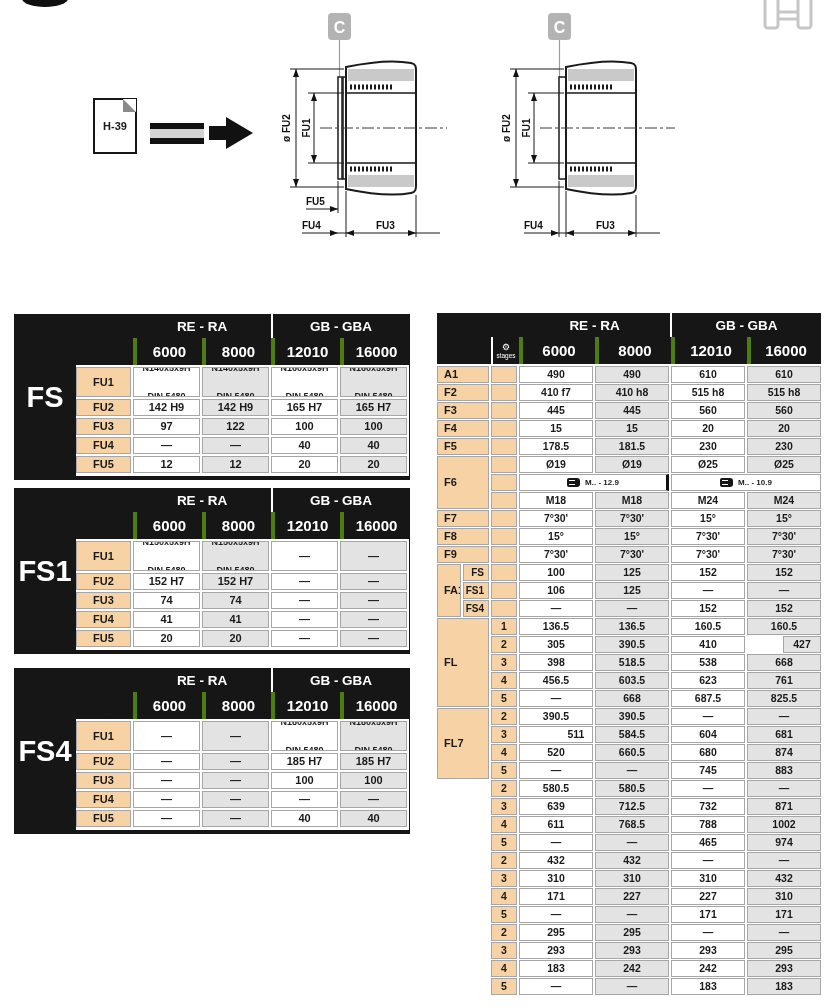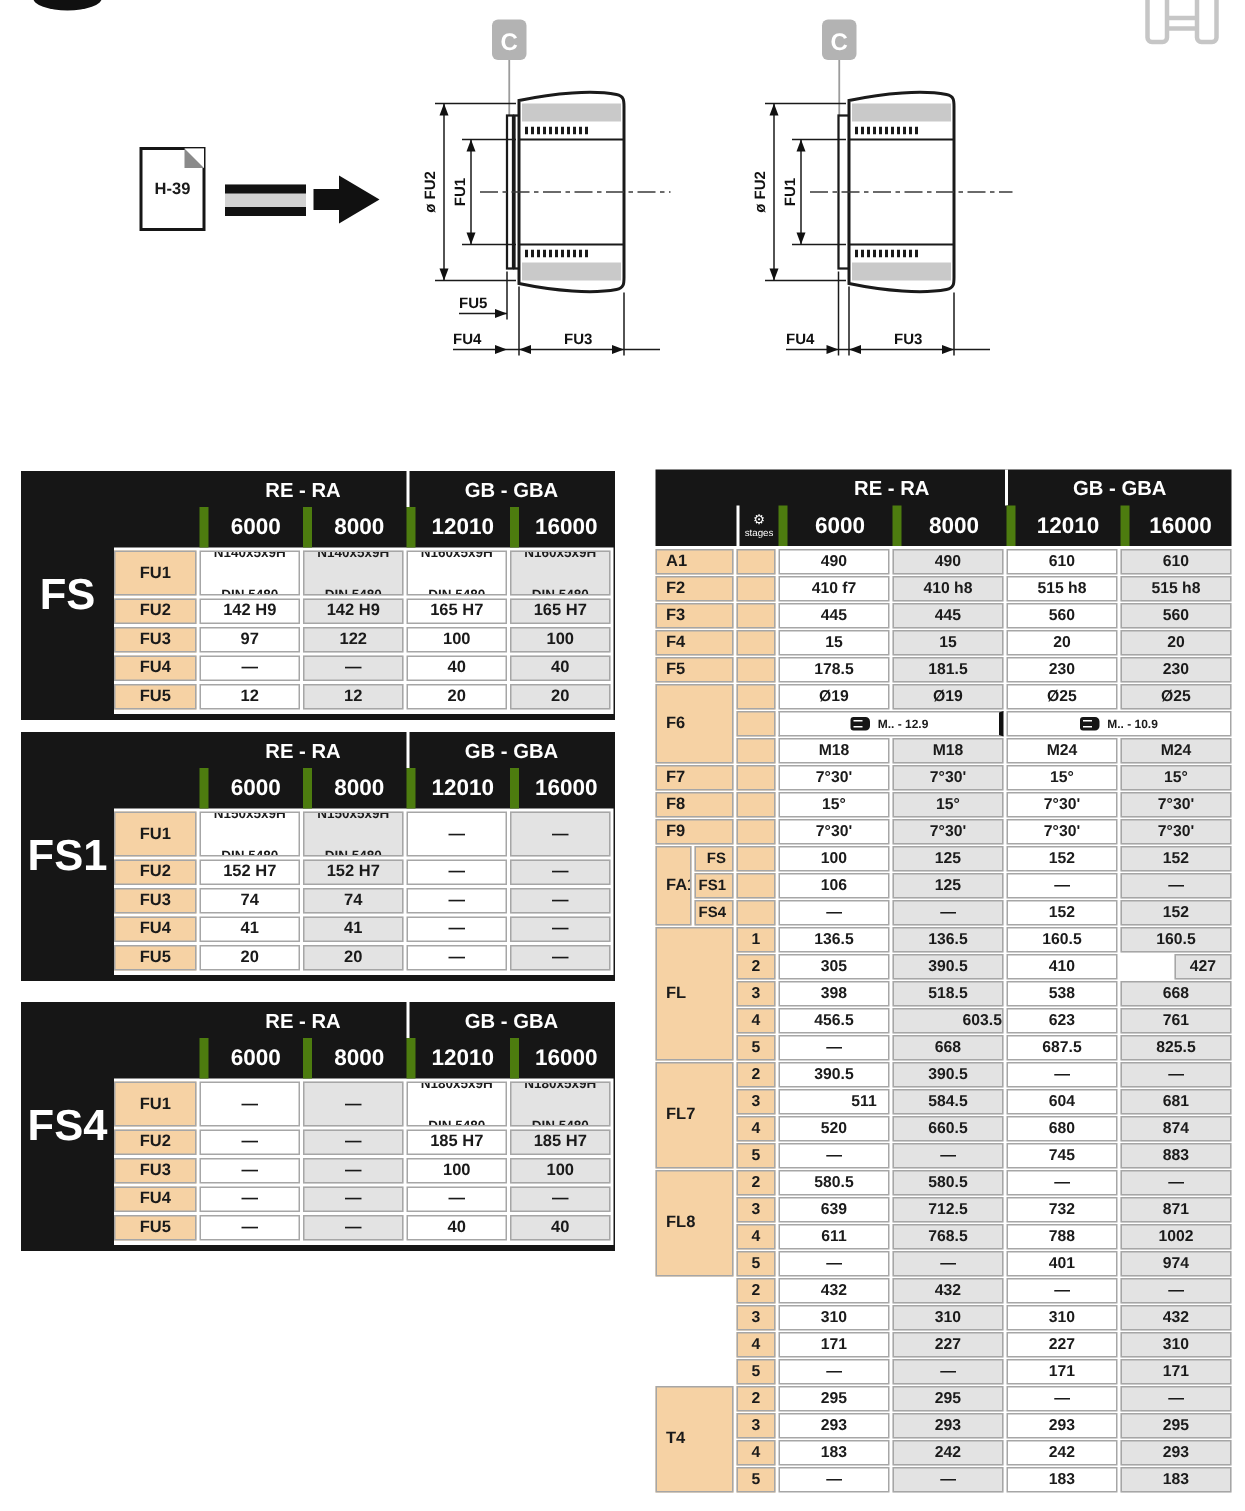--- a/index.html
+++ b/index.html
@@ -34,21 +34,21 @@
   
   .fs-table{position:absolute;left:14px;width:396px;background:#161616;box-sizing:border-box;padding:0 0 4px 0;}
   .fs-big{position:absolute;left:0;top:0;bottom:0;width:62px;display:flex;align-items:center;justify-content:center;
           color:#fff;font-size:29px;font-weight:bold;}
   .fs-head{margin-left:62px;}
   .h1{display:grid;grid-template-columns:57px 138px 138px;height:24px;}
   .h1 .grp{color:#fff;font-weight:bold;font-size:13.5px;display:flex;align-items:center;justify-content:center;}
   .h1 .grp.gsep{border-left:2px solid #fff;}
   .h2{display:grid;grid-template-columns:57px 69px 69px 69px 69px;height:27px;}
   .h2 .colh{color:#fff;font-weight:bold;font-size:15px;display:flex;align-items:center;justify-content:center;
-            border-left:6px solid #4d7c0f;}
+            border-left:4px solid #4d7c0f;}
   .fs-body{margin-left:62px;background:#fff;padding:2px 0 3px 0;width:333px;}
   .fs-row{display:grid;grid-template-columns:55px 67px 67px 67px 67px;column-gap:2px;margin-bottom:2px;}
   .fs-row:last-child{margin-bottom:0;}
   .fs-cell{height:15px;line-height:15px;border:1px solid #a6a6a6;font-size:11px;font-weight:bold;
            text-align:center;background:#fff;overflow:hidden;}
   .fs-row.tall .fs-cell{height:28px;line-height:28px;}
   .fs-cell.lbl{background:#f6d2a4;}
   .fs-cell.shade{background:#e3e3e3;}
   .fs-cell.multi{display:flex;flex-direction:column;justify-content:center;font-size:9px;line-height:10px;}
   
@@ -519,21 +519,21 @@
           <div class="rt-cell shade" style="grid-area: 2 / 4;">390.5</div>
           <div class="rt-cell" style="grid-area: 2 / 5;">410</div>
           <div class="rt-cell shade" style="grid-area: 2 / 6; margin-left: 36px;">427</div>
           <div class="rt-cell stage" style="grid-area: 3 / 2;">3</div>
           <div class="rt-cell" style="grid-area: 3 / 3;">398</div>
           <div class="rt-cell shade" style="grid-area: 3 / 4;">518.5</div>
           <div class="rt-cell" style="grid-area: 3 / 5;">538</div>
           <div class="rt-cell shade" style="grid-area: 3 / 6;">668</div>
           <div class="rt-cell stage" style="grid-area: 4 / 2;">4</div>
           <div class="rt-cell" style="grid-area: 4 / 3;">456.5</div>
-          <div class="rt-cell shade" style="grid-area: 4 / 4; text-align: right;">603.5</div>
+          <div class="rt-cell shade" style="grid-area: 4 / 4;">603.5</div>
           <div class="rt-cell" style="grid-area: 4 / 5;">623</div>
           <div class="rt-cell shade" style="grid-area: 4 / 6;">761</div>
           <div class="rt-cell stage" style="grid-area: 5 / 2;">5</div>
           <div class="rt-cell" style="grid-area: 5 / 3;">—</div>
           <div class="rt-cell shade" style="grid-area: 5 / 4;">668</div>
           <div class="rt-cell" style="grid-area: 5 / 5;">687.5</div>
           <div class="rt-cell shade" style="grid-area: 5 / 6;">825.5</div>
         </div>
         <div class="rt-sec">
           <div class="rt-cell seclbl" style="grid-area: 1 / 1 / span 4;">FL7</div>
@@ -552,40 +552,39 @@
           <div class="rt-cell shade" style="grid-area: 3 / 4; text-align: center;">660.5</div>
           <div class="rt-cell" style="grid-area: 3 / 5;">680</div>
           <div class="rt-cell shade" style="grid-area: 3 / 6;">874</div>
           <div class="rt-cell stage" style="grid-area: 4 / 2;">5</div>
           <div class="rt-cell" style="grid-area: 4 / 3;">—</div>
           <div class="rt-cell shade" style="grid-area: 4 / 4;">—</div>
           <div class="rt-cell" style="grid-area: 4 / 5;">745</div>
           <div class="rt-cell shade" style="grid-area: 4 / 6;">883</div>
         </div>
         <div class="rt-sec">
-          <div class="rt-cell seclbl" style="grid-area: 1 / 1 / span 4;">FL8</div>
           <div class="rt-cell stage" style="grid-area: 1 / 2;">2</div>
           <div class="rt-cell" style="grid-area: 1 / 3;">580.5</div>
           <div class="rt-cell shade" style="grid-area: 1 / 4;">580.5</div>
           <div class="rt-cell" style="grid-area: 1 / 5;">—</div>
           <div class="rt-cell shade" style="grid-area: 1 / 6;">—</div>
           <div class="rt-cell stage" style="grid-area: 2 / 2;">3</div>
           <div class="rt-cell" style="grid-area: 2 / 3;">639</div>
           <div class="rt-cell shade" style="grid-area: 2 / 4;">712.5</div>
           <div class="rt-cell" style="grid-area: 2 / 5;">732</div>
           <div class="rt-cell shade" style="grid-area: 2 / 6;">871</div>
           <div class="rt-cell stage" style="grid-area: 3 / 2;">4</div>
           <div class="rt-cell" style="grid-area: 3 / 3;">611</div>
           <div class="rt-cell shade" style="grid-area: 3 / 4;">768.5</div>
           <div class="rt-cell" style="grid-area: 3 / 5;">788</div>
           <div class="rt-cell shade" style="grid-area: 3 / 6;">1002</div>
           <div class="rt-cell stage" style="grid-area: 4 / 2;">5</div>
           <div class="rt-cell" style="grid-area: 4 / 3;">—</div>
           <div class="rt-cell shade" style="grid-area: 4 / 4;">—</div>
-          <div class="rt-cell" style="grid-area: 4 / 5;">401</div>
+          <div class="rt-cell" style="grid-area: 4 / 5;">465</div>
           <div class="rt-cell shade" style="grid-area: 4 / 6;">974</div>
         </div>
         <div class="rt-sec">
           <div class="rt-cell stage" style="grid-area: 1 / 2;">2</div>
           <div class="rt-cell" style="grid-area: 1 / 3;">432</div>
           <div class="rt-cell shade" style="grid-area: 1 / 4;">432</div>
           <div class="rt-cell" style="grid-area: 1 / 5;">—</div>
           <div class="rt-cell shade" style="grid-area: 1 / 6;">—</div>
           <div class="rt-cell stage" style="grid-area: 2 / 2;">3</div>
           <div class="rt-cell" style="grid-area: 2 / 3;">310</div>
@@ -597,21 +596,20 @@
           <div class="rt-cell shade" style="grid-area: 3 / 4;">227</div>
           <div class="rt-cell" style="grid-area: 3 / 5;">227</div>
           <div class="rt-cell shade" style="grid-area: 3 / 6;">310</div>
           <div class="rt-cell stage" style="grid-area: 4 / 2;">5</div>
           <div class="rt-cell" style="grid-area: 4 / 3;">—</div>
           <div class="rt-cell shade" style="grid-area: 4 / 4;">—</div>
           <div class="rt-cell" style="grid-area: 4 / 5;">171</div>
           <div class="rt-cell shade" style="grid-area: 4 / 6;">171</div>
         </div>
         <div class="rt-sec">
-          <div class="rt-cell seclbl" style="grid-area: 1 / 1 / span 4;">T4</div>
           <div class="rt-cell stage" style="grid-area: 1 / 2;">2</div>
           <div class="rt-cell" style="grid-area: 1 / 3;">295</div>
           <div class="rt-cell shade" style="grid-area: 1 / 4;">295</div>
           <div class="rt-cell" style="grid-area: 1 / 5;">—</div>
           <div class="rt-cell shade" style="grid-area: 1 / 6;">—</div>
           <div class="rt-cell stage" style="grid-area: 2 / 2;">3</div>
           <div class="rt-cell" style="grid-area: 2 / 3;">293</div>
           <div class="rt-cell shade" style="grid-area: 2 / 4;">293</div>
           <div class="rt-cell" style="grid-area: 2 / 5;">293</div>
           <div class="rt-cell shade" style="grid-area: 2 / 6;">295</div>

